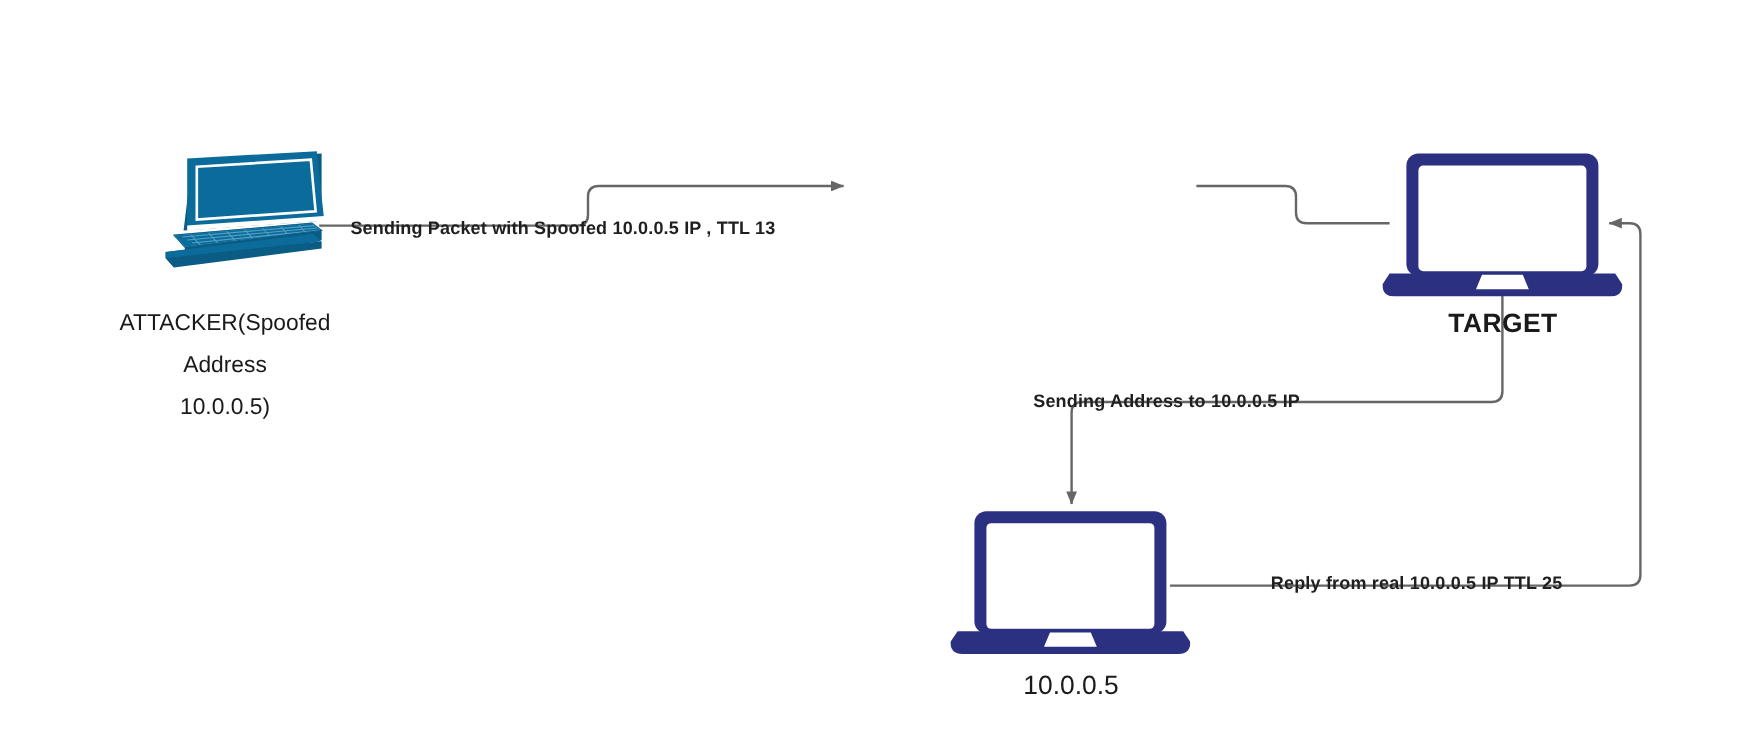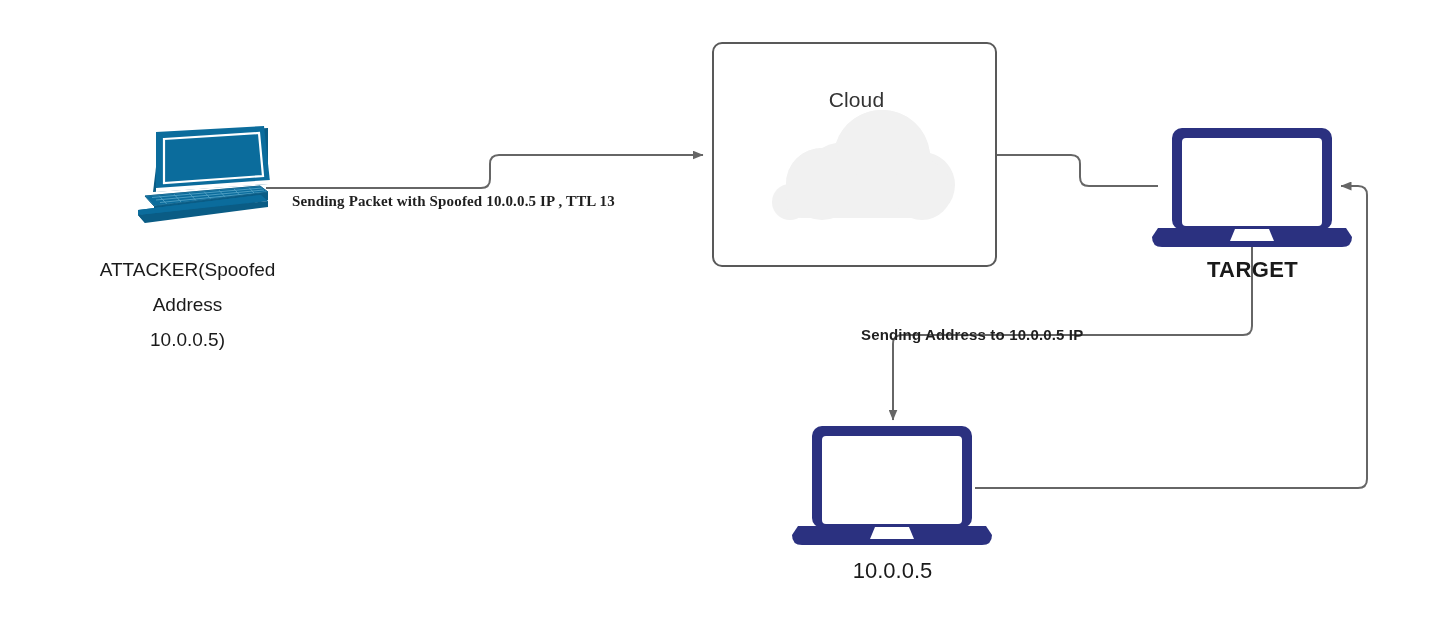--- a/index.html
+++ b/index.html
@@ -108,21 +108,21 @@
 
   
   .edge-label {
     position: absolute;
     font-size: 15px;
     font-weight: bold;
     color: #1f1f1f;
     white-space: nowrap;
     letter-spacing: 0.15px;
   }
-  .edge-label-1 { left: 292px; top: 193px; font-family: Liberation Serif, serif; }
+  .edge-label-1 { left: 292px; top: 182px; }
   .edge-label-2 { left: 861px; top: 326px; }
   .edge-label-3 { left: 1059px; top: 478px; }
 </style>
 </head>
 <body>
 
 <div id="canvas">
 
   <svg id="wires" viewBox="0 0 1449 622">
     <defs>
@@ -170,41 +170,20 @@
       <polygon points="30,88 153,73 160,79 37,96" fill="#0b6c9c"></polygon>
       <polygon points="30,88 37,96 37,101 30,93" fill="#0a5c85"></polygon>
       <polygon points="30,93 37,101 160,85 160,79" fill="#0a5c85"></polygon>
       <polygon points="30,88 153,73 153,79 30,93" fill="#0b6c9c"></polygon>
     </svg>
     <div class="node-label label-attacker">ATTACKER(Spoofed
 Address
 10.0.0.5)</div>
   </div>
 
-  <div class="cloud-box">
-    <svg class="cloud-shape" viewBox="0 0 196 122">
-      <path fill="#f1f1f1" d="
-        M 62,46
-        A 36,36 0 0 0 26,82
-        L 26,98
-        A 18,18 0 0 0 44,116
-        L 162,116
-        A 33,33 0 0 0 195,83
-        A 33,33 0 0 0 170,51
-        A 48,48 0 0 0 122,8
-        A 48,48 0 0 0 76,41
-        A 36,36 0 0 0 62,46 Z"></path>
-      <circle cx="122" cy="56" r="48" fill="#f1f1f1"></circle>
-      <circle cx="62" cy="82" r="36" fill="#f1f1f1"></circle>
-      <circle cx="30" cy="100" r="18" fill="#f1f1f1"></circle>
-      <rect x="26" y="86" width="150" height="30" rx="15" fill="#f1f1f1"></rect>
-      <circle cx="162" cy="88" r="30" fill="#f1f1f1"></circle>
-    </svg>
-    <div class="cloud-label">Cloud</div>
-  </div>
 
   <div class="node">
     <svg class="laptop-art" style="left:1152px; top:125px; width:200px; height:122px;" viewBox="0 0 200 122">
 
       <rect x="20" y="3" width="160" height="102" rx="10" fill="#2b3180"></rect>
       <rect x="30" y="13" width="140" height="88" rx="4" fill="#ffffff"></rect>
 
       <path d="M 6,103 L 194,103 L 200,112 Q 200,122 190,122 L 10,122 Q 0,122 0,112 Z" fill="#2b3180"></path>
 
       <path d="M 83,104 L 117,104 L 122,116 L 78,116 Z" fill="#ffffff"></path>
@@ -219,14 +198,15 @@
       <path d="M 6,103 L 194,103 L 200,112 Q 200,122 190,122 L 10,122 Q 0,122 0,112 Z" fill="#2b3180"></path>
       <path d="M 83,104 L 117,104 L 122,116 L 78,116 Z" fill="#ffffff"></path>
     </svg>
     <div class="node-label label-victim">10.0.0.5</div>
   </div>
 
   <div class="edge-label edge-label-1">Sending Packet with Spoofed 10.0.0.5 IP , TTL 13</div>
 
   <div class="edge-label edge-label-2">Sending Address to 10.0.0.5 IP</div>
 
+  <div class="edge-label edge-label-3">Reply from real 10.0.0.5 IP TTL 25</div>
 
 </div>
 
 </body></html>

